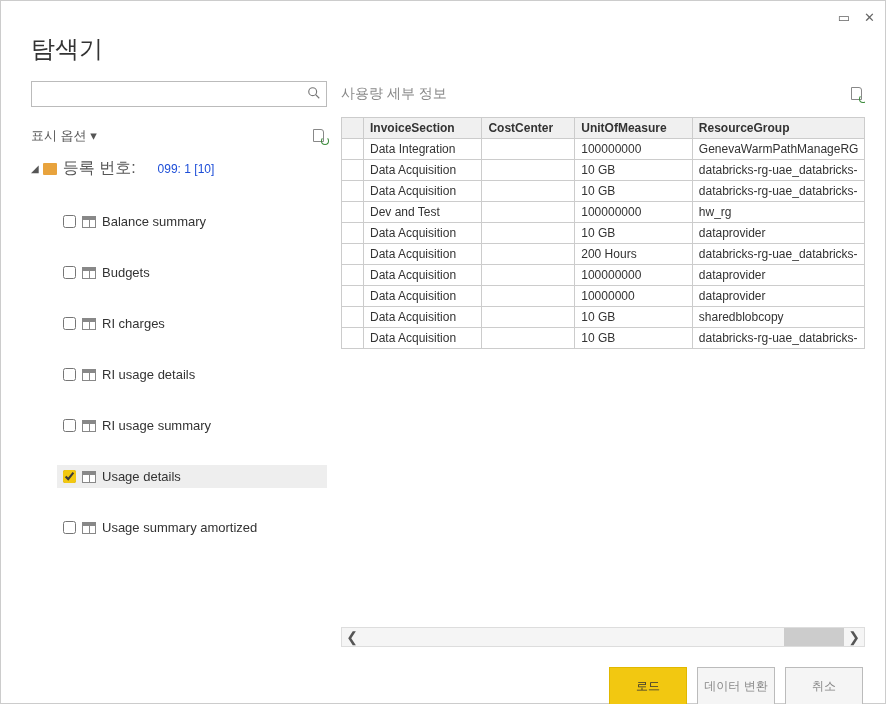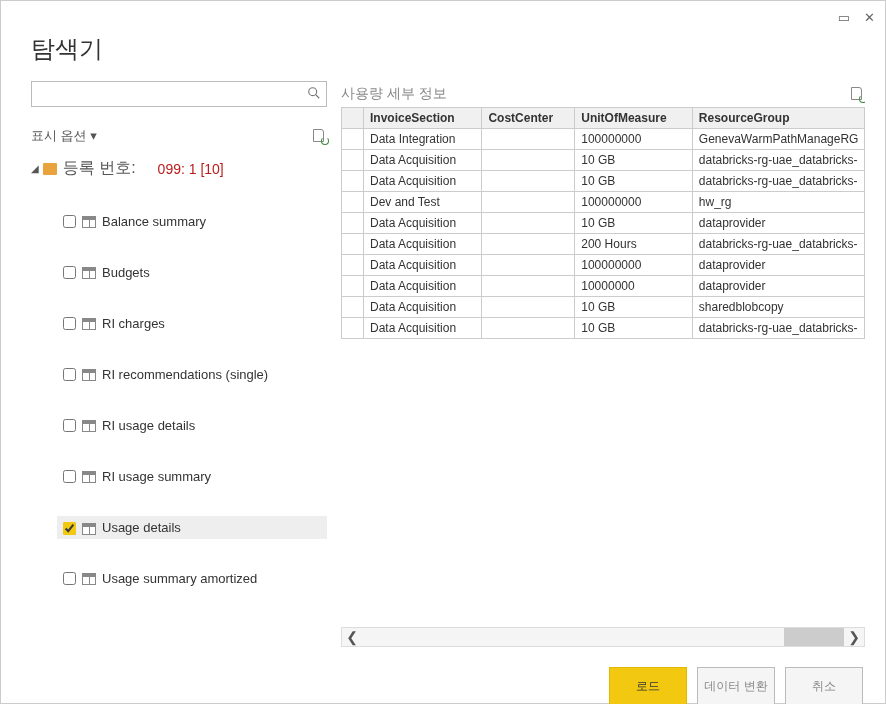--- a/index.html
+++ b/index.html
@@ -15,33 +15,33 @@
     .search-box { flex: 1; height: 26px; border: 1px solid #bbb; display: flex; align-items: center; padding: 0 5px; }
     .search-box input { flex: 1; border: none; outline: none; font-size: 13px; }
     .search-box .sicon { color: #666; }
     .options-row { display: flex; align-items: center; justify-content: space-between; margin-top: 20px; color: #555; }
     .options-row .opts { cursor: pointer; }
     .tree { margin-top: 10px; }
     .tree-root { display: flex; align-items: center; padding: 3px 0; }
     .tree-root .carrot { font-size: 10px; margin-right: 4px; color: #555; }
     .folder-icon { width: 14px; height: 12px; background: #e8a33d; display: inline-block; margin-right: 6px; border-radius: 1px; }
     .tree-root .name { font-size: 16px; color: #555; font-weight: 300; margin-right: 22px; }
-    .tree-root .meta { color: #b91c1c; font-size: 14px; }
+    .tree-root .meta { color: #1d4ed8; font-size: 12px; }
     .tree-list { margin-left: 26px; }
     .tree-item { display: flex; align-items: center; padding: 4px 6px; cursor: pointer; margin-top: 28px; }
-    .tree-item.selected { background: #eee; align-items: flex-end; }
+    .tree-item.selected { background: #eee; }
     .tree-item input[type=checkbox] { margin-right: 6px; cursor: pointer; accent-color: #f2c811; width: 13px; height: 13px; }
     .table-icon { width: 14px; height: 12px; display: inline-block; margin-right: 6px; border: 1px solid #888; background: linear-gradient(#888 0 3px, #fff 3px 100%); position: relative; }
     .table-icon:after { content: ''; position: absolute; left: 50%; top: 3px; bottom: 0; width: 1px; background: #888; }
     .tree-item .label { color: #333; }
     
     .right-panel { flex: 1; display: flex; flex-direction: column; overflow: hidden; }
     .preview-header { display: flex; justify-content: space-between; align-items: center; color: #888; font-size: 14px; height: 26px; }
     .preview-header .refresh { cursor: pointer; }
-    .grid-wrap { flex: 1; overflow: hidden; }
+    .grid-wrap { margin-top: 10px; flex: 1; overflow: hidden; }
     table.grid { width: 100%; border-collapse: collapse; font-size: 12px; }
     table.grid th, table.grid td { border: 1px solid #ccc; text-align: left; padding: 3px 6px; white-space: nowrap; overflow: hidden; }
     table.grid th { background: #f0f0f0; color: #333; font-weight: 600; }
     table.grid th:first-child, table.grid td:first-child { width: 22px; }
     table.grid td.rg { max-width: 144px; text-overflow: clip; }
     
     .hscroll { display: flex; align-items: center; height: 20px; border: 1px solid #ddd; background: #f5f5f5; margin-top: 6px; }
     .hscroll .arrow { width: 20px; text-align: center; color: #555; cursor: pointer; font-size: 14px; }
     .hscroll .track { flex: 1; position: relative; height: 100%; }
     .hscroll .thumb { position: absolute; right: 0; top: 0; height: 100%; width: 60px; background: #ccc; }
@@ -105,25 +105,20 @@
               <span class="label">Budgets</span>
             </div>
             <div class="tree-item">
               <input type="checkbox" style="">
               <span class="table-icon"></span>
               <span class="label">RI charges</span>
             </div>
             <div class="tree-item">
               <input type="checkbox" style="">
               <span class="table-icon"></span>
-              <span class="label">RI recommendations (single)</span>
-            </div>
-            <div class="tree-item">
-              <input type="checkbox" style="">
-              <span class="table-icon"></span>
               <span class="label">RI usage details</span>
             </div>
             <div class="tree-item">
               <input type="checkbox" style="">
               <span class="table-icon"></span>
               <span class="label">RI usage summary</span>
             </div>
             <div class="tree-item selected">
               <input type="checkbox" checked="" style="">
               <span class="table-icon"></span>

